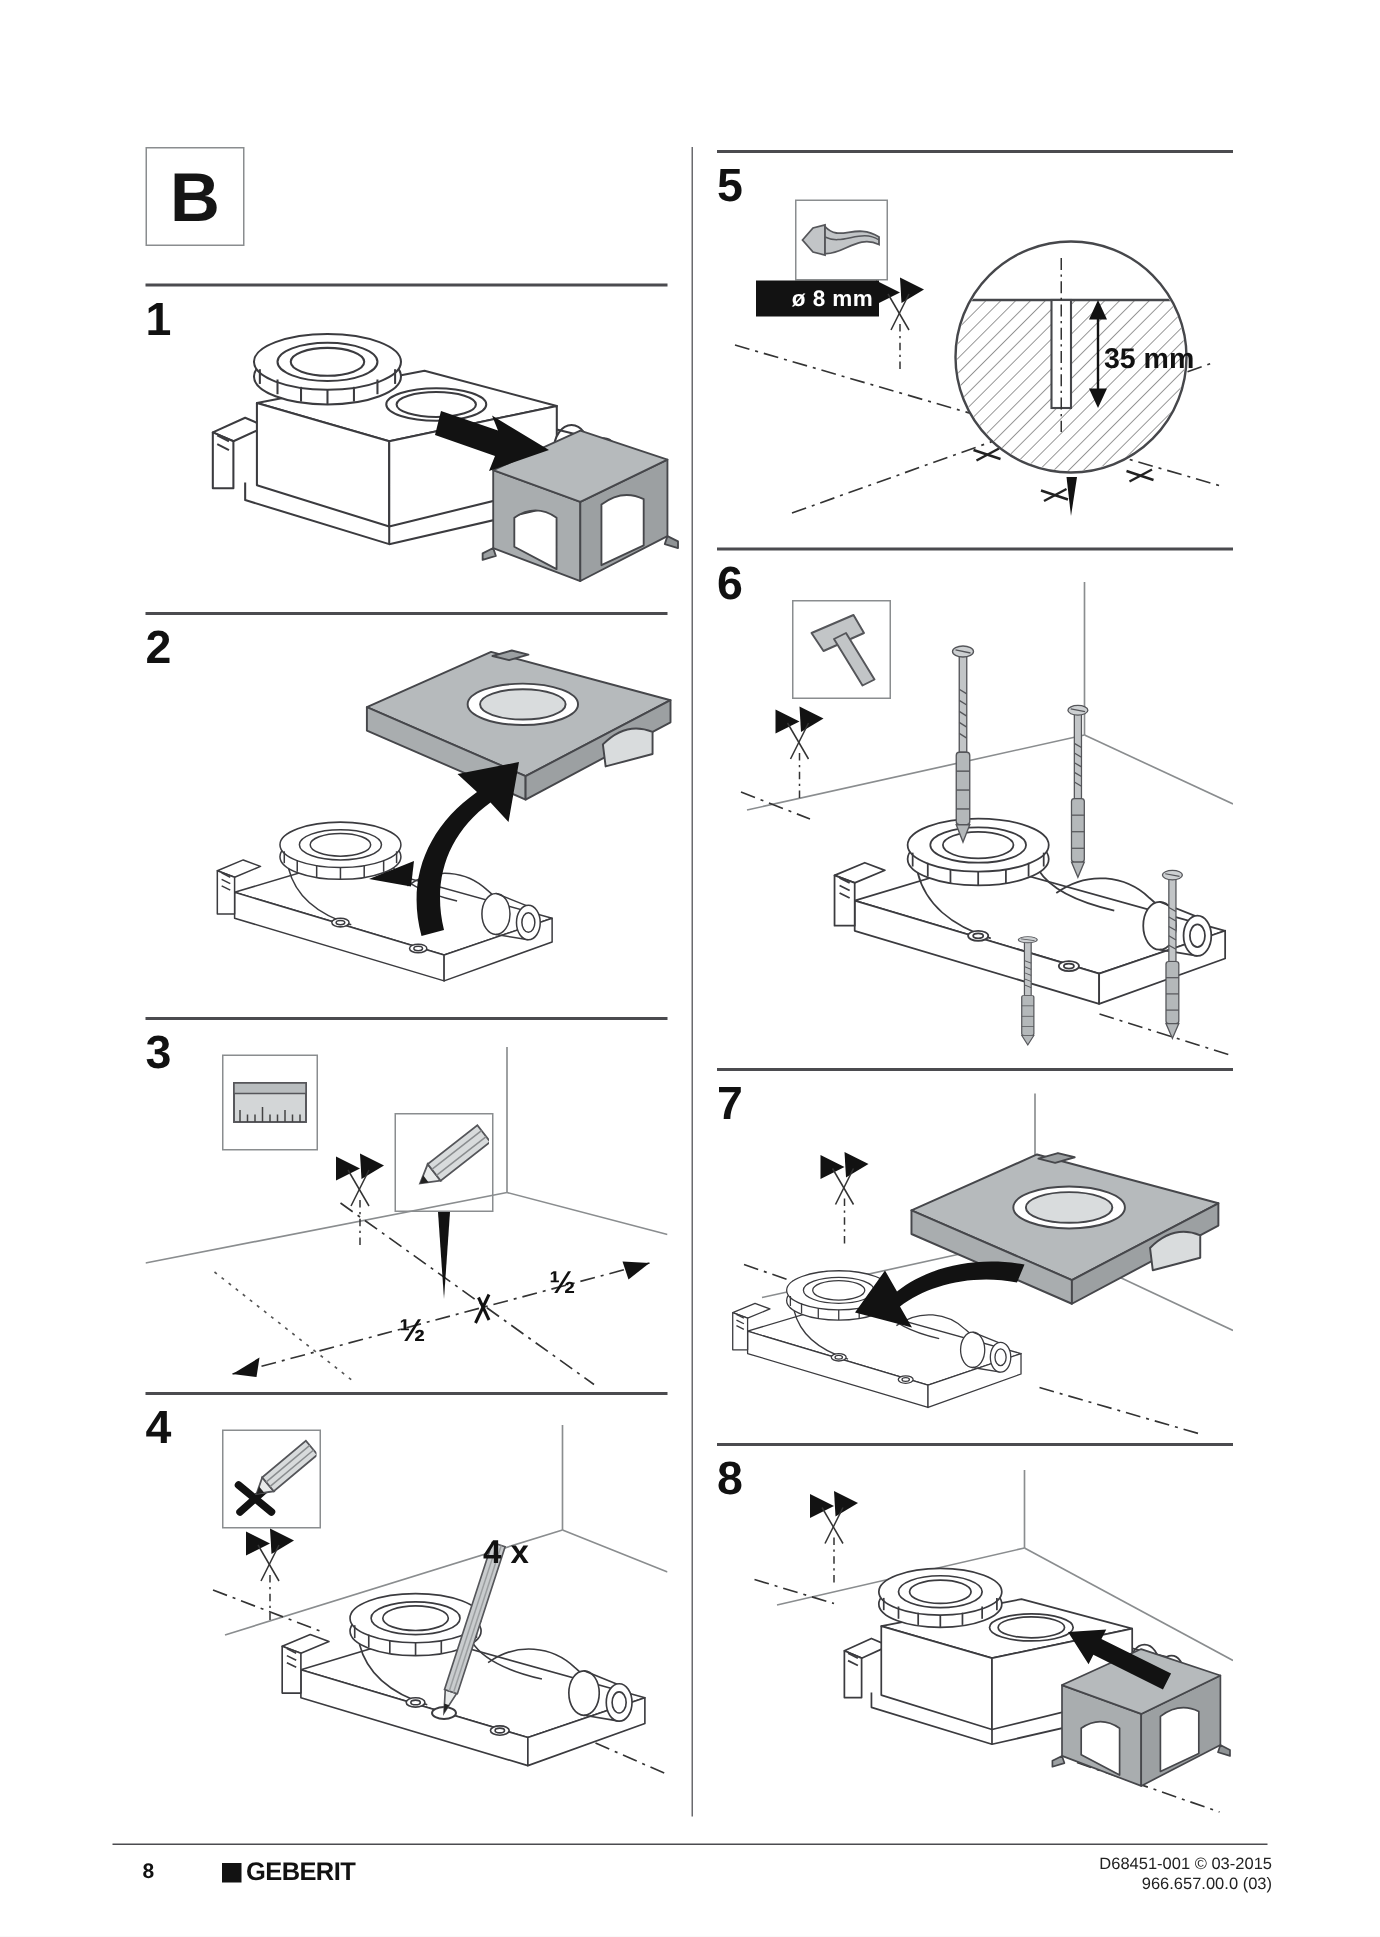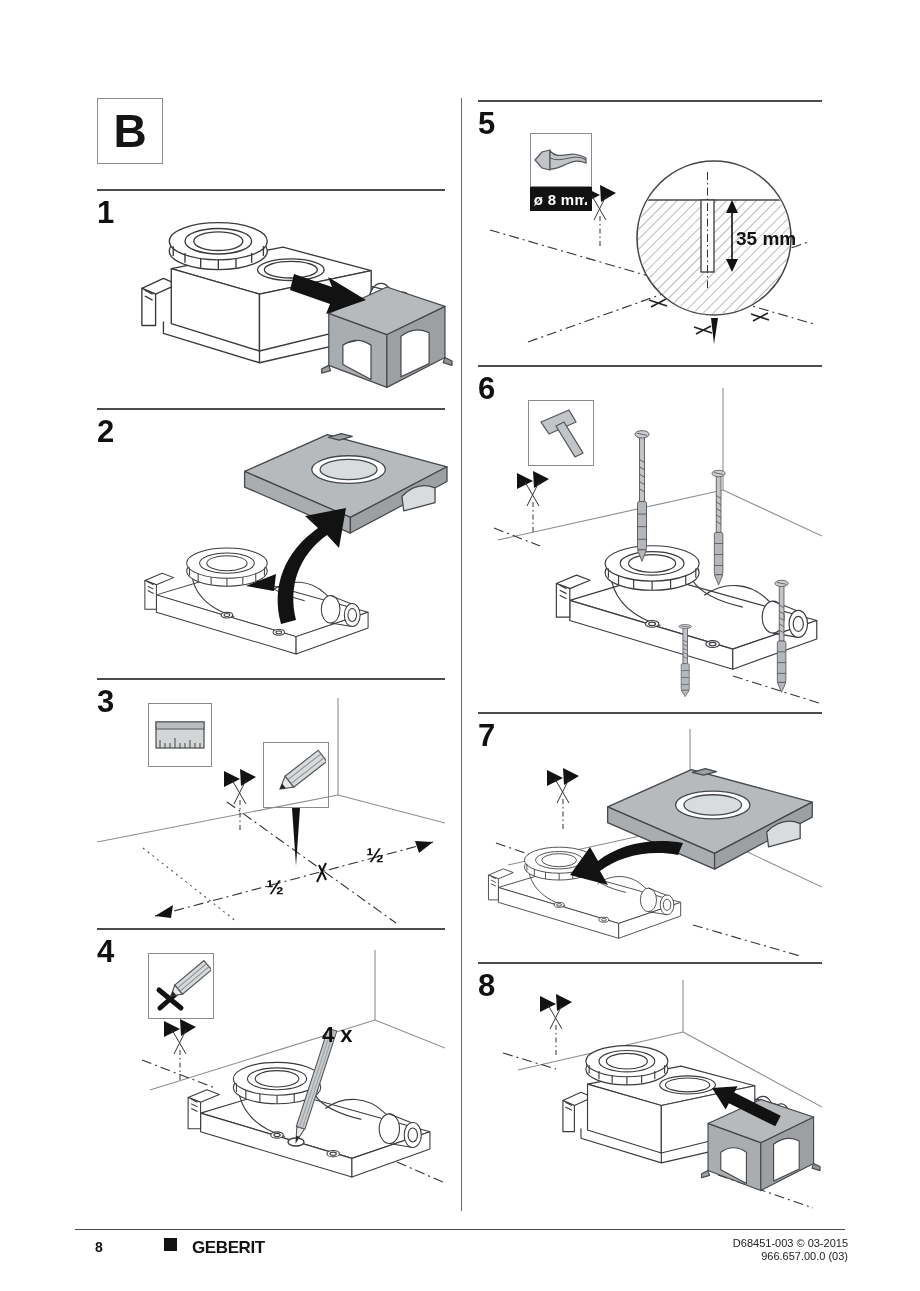--- a/index.html
+++ b/index.html
@@ -19,21 +19,21 @@
   .icon-box{
     position:absolute;background:#fff;border:1.5px solid #8a8d8f;box-sizing:border-box;
     display:flex;align-items:center;justify-content:center;
   }
   .black-label{
     position:absolute;background:#121212;color:#fff;font-weight:bold;font-size:15px;
     display:flex;align-items:center;justify-content:center;letter-spacing:0.3px;
   }
   .illus{position:absolute;}
   .footer-pagenum{position:absolute;left:95px;top:1239px;font-size:14px;font-weight:bold;}
-  .footer-brand{position:absolute;left:164px;top:1238px;display:flex;align-items:flex-start;gap:15px;}
+  .footer-brand{position:absolute;left:148px;top:1238px;display:flex;align-items:center;gap:3px;}
   .footer-brand .sq{width:13px;height:13px;background:#121212;display:inline-block;}
   .footer-brand .wm{font-size:17px;font-weight:800;letter-spacing:-0.4px;color:#121212;}
   .footer-doc{
     position:absolute;right:72px;top:1237px;text-align:right;font-size:11px;line-height:13px;color:#222;
   }
   svg text{font-family:"Liberation Sans", sans-serif;}
 </style>
 </head>
 <body>
 
@@ -286,21 +286,21 @@
     <div class="step-num" style="left:478px;top:108px;">5</div>
     <div class="icon-box" style="left:530px;top:133px;width:62px;height:54px;">
       <svg width="58" height="48" viewBox="0 0 58 48">
         <g stroke="#55565a" stroke-width="1.2" fill="#c2c5c7">
           <polygon points="3,24 10,16 18,14 18,34 10,32"></polygon>
           <path d="M18,15 C28,26 38,12 54,22 L54,27 C40,20 30,34 18,33 Z"></path>
           <path d="M18,22 C30,28 42,16 54,24" fill="none" stroke-width="1"></path>
         </g>
       </svg>
     </div>
-    <div class="black-label" style="left:530px;top:187px;width:62px;height:24px;">ø 8 mm</div>
+    <div class="black-label" style="left:504px;top:187px;width:62px;height:24px;padding-left:20px;">ø 8 mm</div>
     <svg class="illus" style="left:478px;top:112px;" width="344" height="250" viewBox="0 0 344 250">
       <line x1="12" y1="118" x2="336" y2="212" stroke="#333" stroke-width="1.1" stroke-dasharray="10 4 2 4"></line>
       <line x1="50" y1="230" x2="330" y2="130" stroke="#333" stroke-width="1.1" stroke-dasharray="10 4 2 4"></line>
       <use href="#sym-cross" transform="translate(180,191)"></use>
       <use href="#sym-cross" transform="translate(239,176)"></use>
       <use href="#sym-cross" transform="translate(225,218)"></use>
       <use href="#sym-cross" transform="translate(282,205)"></use>
       <use href="#sym-marker" transform="translate(122,102)"></use>
       <g>
         <circle cx="236" cy="126" r="77" fill="#fff" stroke="#46474b" stroke-width="1.6"></circle>
@@ -384,17 +384,17 @@
     </svg>
   </div>
 
   <div class="hrule" style="left:75px;top:1229px;width:770px;border-top-width:1.5px;"></div>
   <div class="footer-pagenum">8</div>
   <div class="footer-brand">
     <span class="sq"></span>
     <span class="wm">GEBERIT</span>
   </div>
   <div class="footer-doc">
-    <div>D68451-003 © 03-2015</div>
+    <div>D68451-001 © 03-2015</div>
     <div>966.657.00.0 (03)</div>
   </div>
 
 </div>
 
 </body></html>

